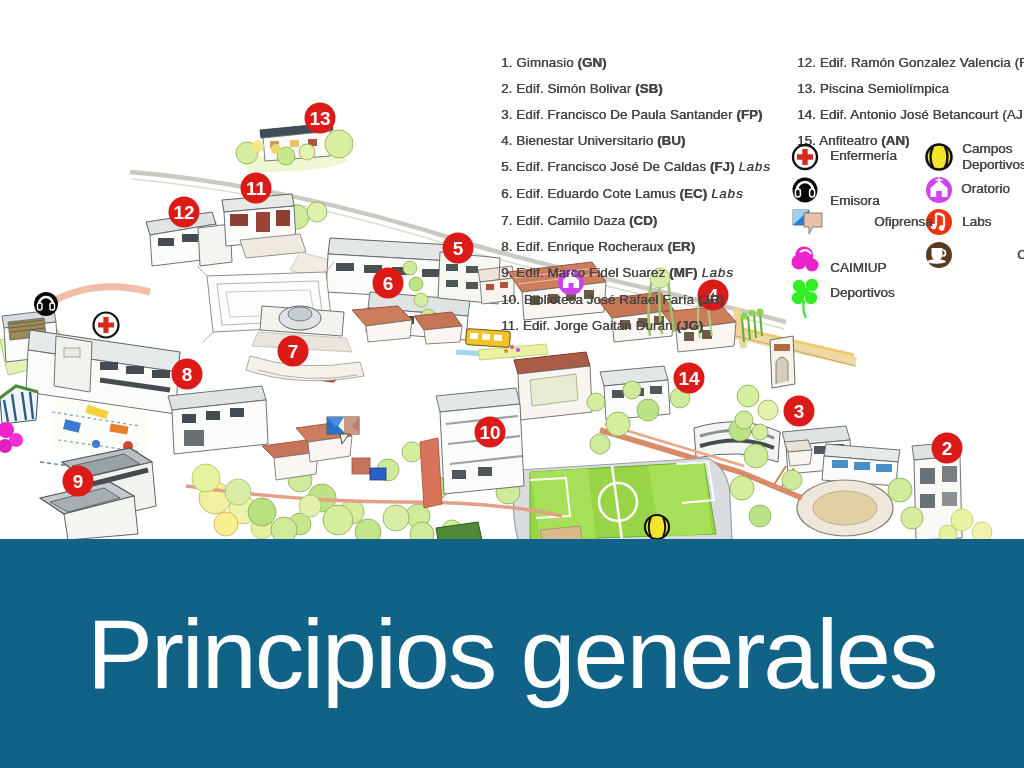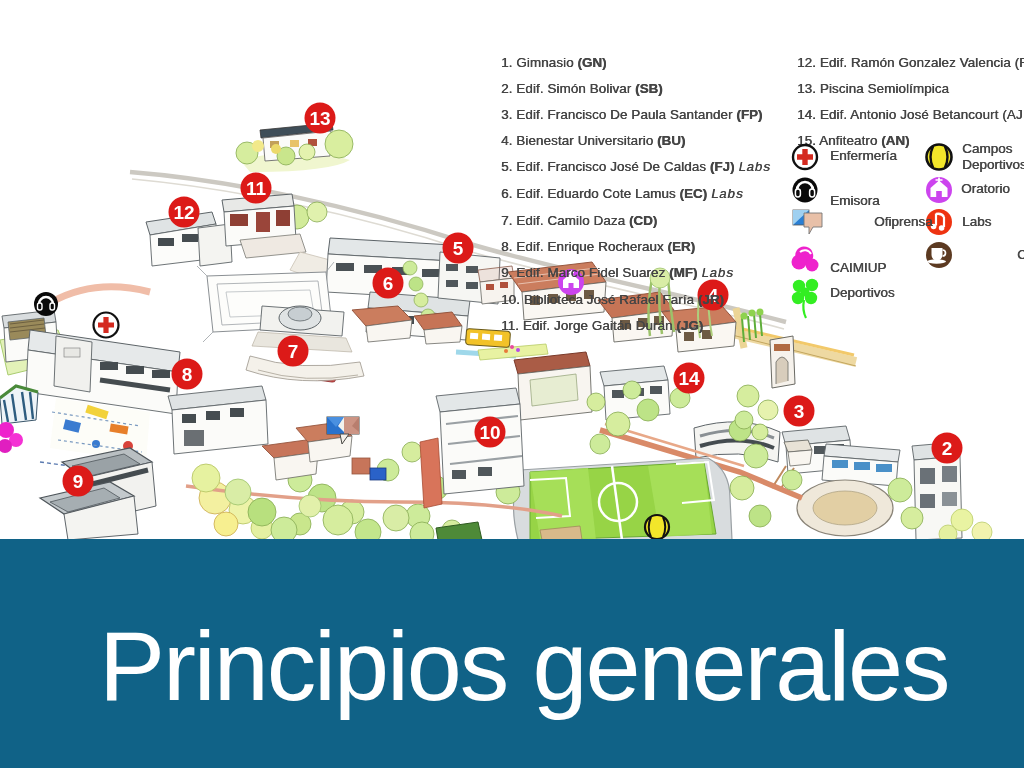--- a/index.html
+++ b/index.html
@@ -3,21 +3,21 @@
 <meta charset="utf-8">
 <style>
   html,body{margin:0;padding:0;width:1024px;height:768px;overflow:hidden;background:#fff;
     font-family:"Liberation Sans",sans-serif;}
   .abs{position:absolute;}
   #stage{position:relative;width:1024px;height:768px;background:#fff;}
   .list{position:absolute;color:#454545;font-size:13.4px;line-height:26px;font-weight:normal;letter-spacing:0.1px;white-space:nowrap;text-shadow:0.4px 0 0 #454545;}
   .list i{font-weight:normal;font-family:Liberation Mono, monospace;} .list b{letter-spacing:0;}
   .legend-label{position:absolute;color:#474747;font-size:13.5px;font-weight:normal;white-space:nowrap;line-height:15.5px;text-shadow:0.5px 0 0 #474747;}
   #banner{position:absolute;left:0;top:539px;width:1024px;height:229px;background:#106287;}
-  #banner h1{position:absolute;left:87px;top:65px;margin:12px;color:#fff;font-weight:normal;
+  #banner h1{position:absolute;left:87px;top:65px;margin:0;color:#fff;font-weight:normal;
      font-size:99px;letter-spacing:-2.1px;line-height:99px;white-space:nowrap;}
 </style>
 </head>
 <body>
 <div id="stage">
 
 <svg class="abs" style="left:0;top:0" width="1024" height="540" viewBox="0 0 1024 540">
   <rect width="1024" height="540" fill="#ffffff"></rect>
 
   <g>

